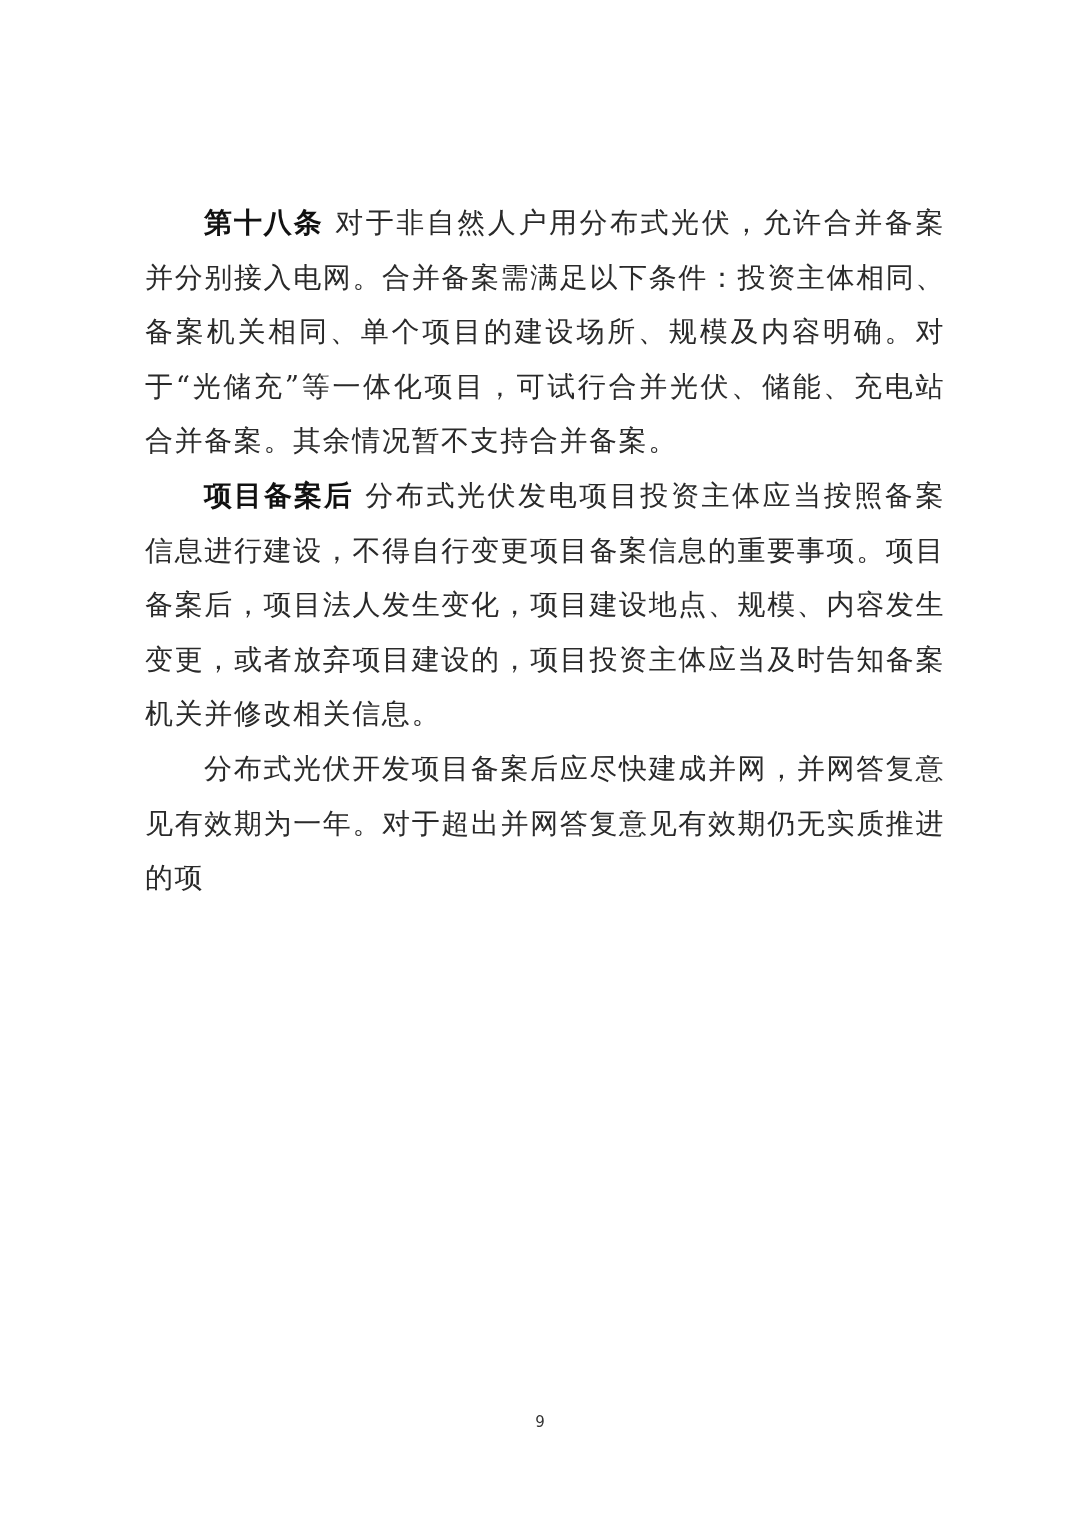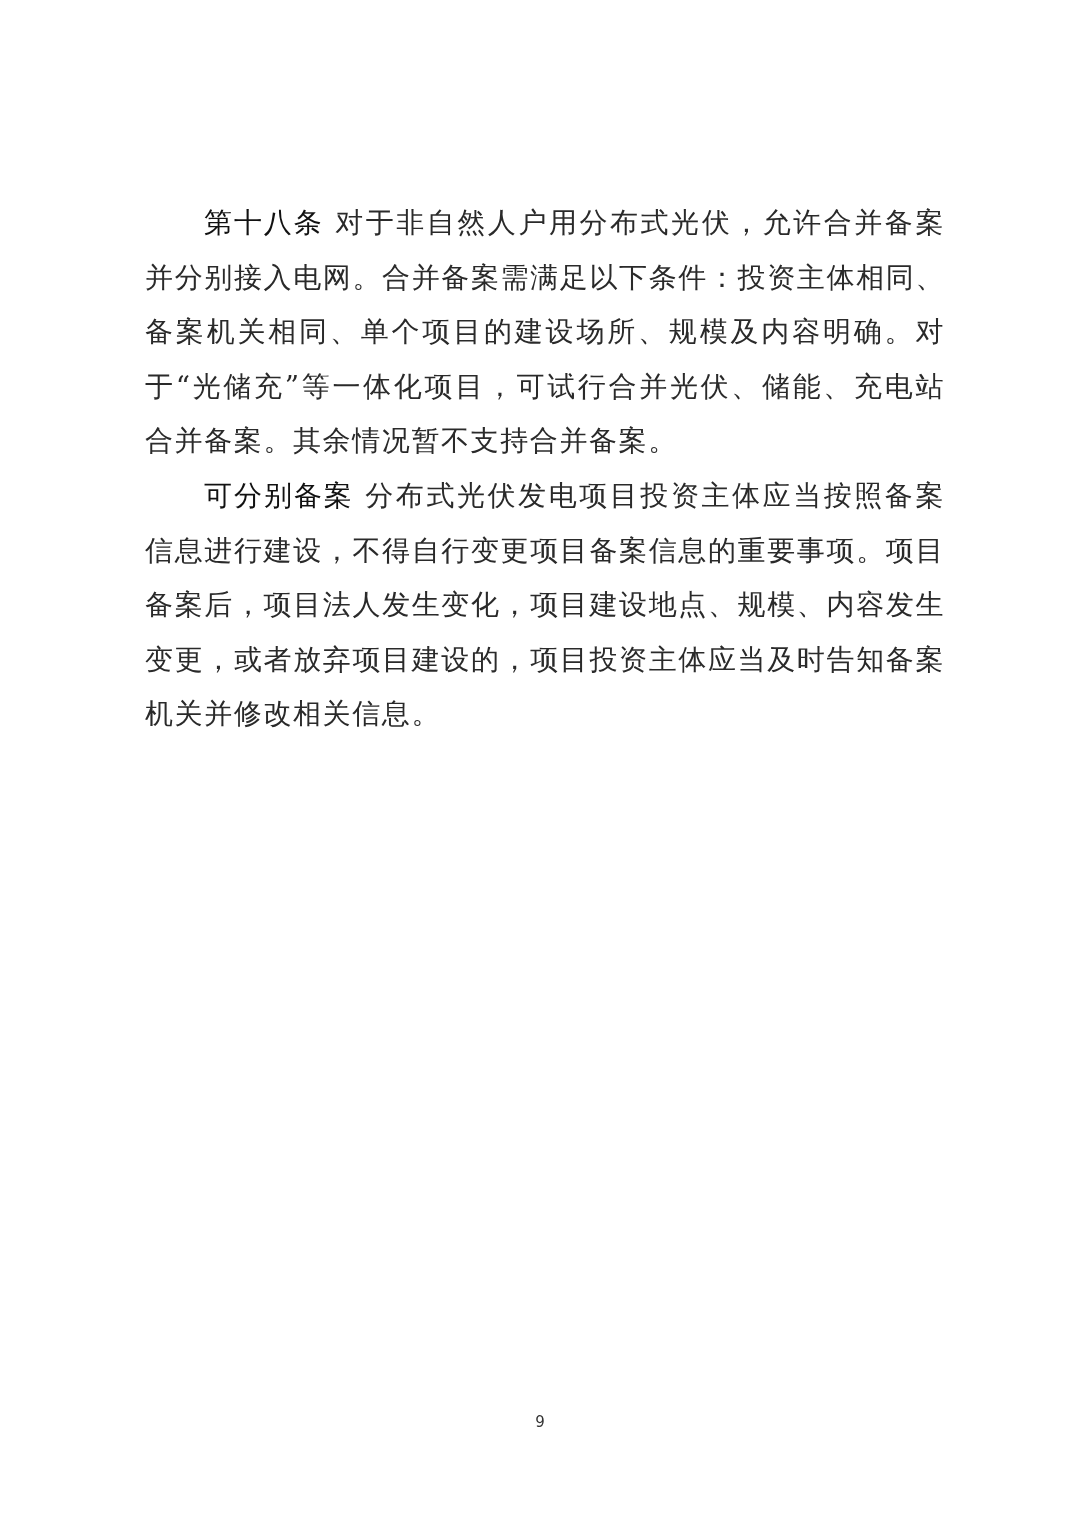--- a/index.html
+++ b/index.html
@@ -1,25 +1,26 @@
 <!DOCTYPE html>
 <html><head>
 <meta charset="utf-8">
 <style>
   html, body { margin: 0; padding: 0; background: #ffffff; }
   body { width: 1080px; height: 1527px; position: relative; overflow: hidden;
          font-family: "DejaVu Serif", "Liberation Serif", serif; color: #2a2a2a; }
   .page { position: absolute; left: 145px; top: 196px; width: 800px; }
   .para { margin: 0; font-size: 28px; line-height: 54.6px; letter-spacing: 1.6px;
           text-align: justify; text-indent: 59px; }
-  .article-no { font-weight: normal; color: #111; letter-spacing: 1px; }
+  .article-no { font-weight: bold; color: #111; letter-spacing: 1px; }
   .page-number { position: absolute; left: 0; width: 1080px; top: 1413px; text-align: center;
                  font-family: "DejaVu Sans", sans-serif; font-size: 15px; color: #333; }
 </style>
 </head>
 <body>
 
 <div class="page">
   <p class="para"><span class="article-no">第十八条</span><span> 对于非自然人户用分布式光伏，允许合并备案并分别接入电网。合并备案需满足以下条件：投资主体相同、备案机关相同、单个项目的建设场所、规模及内容明确。对于“光储充”等一体化项目，可试行合并光伏、储能、充电站合并备案。其余情况暂不支持合并备案。</span></p>
-  <p class="para"><span class="article-no">可分别备案</span><span> 分布式光伏发电项目投资主体应当按照备案信息进行建设，不得自行变更项目备案信息的重要事项。项目备案后，项目法人发生变化，项目建设地点、规模、内容发生变更，或者放弃项目建设的，项目投资主体应当及时告知备案机关并修改相关信息。</span></p>
+  <p class="para"><span class="article-no">项目备案后</span><span> 分布式光伏发电项目投资主体应当按照备案信息进行建设，不得自行变更项目备案信息的重要事项。项目备案后，项目法人发生变化，项目建设地点、规模、内容发生变更，或者放弃项目建设的，项目投资主体应当及时告知备案机关并修改相关信息。</span></p>
+  <p class="para"><span>分布式光伏开发项目备案后应尽快建成并网，并网答复意见有效期为一年。对于超出并网答复意见有效期仍无实质推进的项</span></p>
 </div>
 
 <div class="page-number">9</div>
 
 </body></html>

